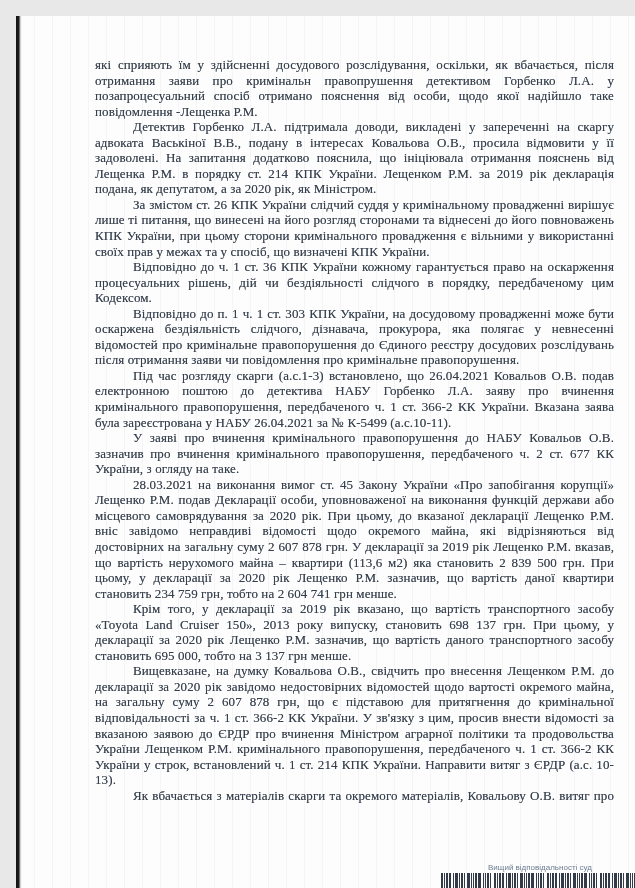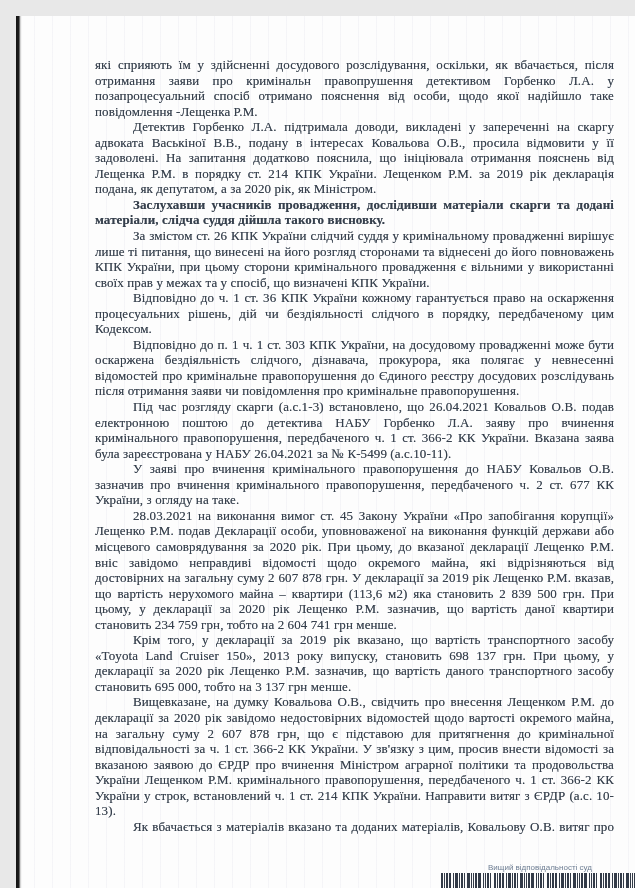--- a/index.html
+++ b/index.html
@@ -68,30 +68,29 @@
 <body>
 
 <div class="page">
   <div class="scan-edge-left"></div>
   <div class="fold-hook"></div>
   <div class="fold-line"></div>
 
   <div class="textblock">
       <p>які сприяють їм у здійсненні досудового розслідування, оскільки, як вбачається, після отримання заяви про кримінальн правопрушення детективом Горбенко Л.А. у позапроцесуальний спосіб отримано пояснення від особи, щодо якої надійшло таке повідомлення -Лещенка Р.М.</p>
       <p class="indent">Детектив Горбенко Л.А. підтримала доводи, викладені у запереченні на скаргу адвоката Васькіної В.В., подану в інтересах Ковальова О.В., просила відмовити у її задоволені. На запитання додатково пояснила, що ініціювала отримання пояснень від Лещенка Р.М. в порядку ст. 214 КПК України. Лещенком Р.М. за 2019 рік декларація подана, як депутатом, а за 2020 рік, як Міністром.</p>
-      <p class="indent bold">Заслухавши учасників провадження, дослідивши матеріали скарги та додані матеріали, слідча суддя дійшла такого висновку.</p>
       <p class="indent">За змістом ст. 26 КПК України слідчий суддя у кримінальному провадженні вирішує лише ті питання, що винесені на його розгляд сторонами та віднесені до його повноважень КПК України, при цьому сторони кримінального провадження є вільними у використанні своїх прав у межах та у спосіб, що визначені КПК України.</p>
       <p class="indent">Відповідно до ч. 1 ст. 36 КПК України кожному гарантується право на оскарження процесуальних рішень, дій чи бездіяльності слідчого в порядку, передбаченому цим Кодексом.</p>
       <p class="indent">Відповідно до п. 1 ч. 1 ст. 303 КПК України, на досудовому провадженні може бути оскаржена бездіяльність слідчого, дізнавача, прокурора, яка полягає у невнесенні відомостей про кримінальне правопорушення до Єдиного реєстру досудових розслідувань після отримання заяви чи повідомлення про кримінальне правопорушення.</p>
       <p class="indent">Під час розгляду скарги (а.с.1-3) встановлено, що 26.04.2021 Ковальов О.В. подав електронною поштою до детектива НАБУ Горбенко Л.А. заяву про вчинення кримінального правопорушення, передбаченого ч. 1 ст. 366-2 КК України. Вказана заява була зареєстрована у НАБУ 26.04.2021 за № К-5499 (а.с.10-11).</p>
       <p class="indent">У заяві про вчинення кримінального правопорушення до НАБУ Ковальов О.В. зазначив про вчинення кримінального правопорушення, передбаченого ч. 2 ст. 677 КК України, з огляду на таке.</p>
       <p class="indent">28.03.2021 на виконання вимог ст. 45 Закону України «Про запобігання корупції» Лещенко Р.М. подав Декларації особи, уповноваженої на виконання функцій держави або місцевого самоврядування за 2020 рік. При цьому, до вказаної декларації Лещенко Р.М. вніс завідомо неправдиві відомості щодо окремого майна, які відрізняються від достовірних на загальну суму 2 607 878 грн. У декларації за 2019 рік Лещенко Р.М. вказав, що вартість нерухомого майна – квартири (113,6 м2) яка становить 2 839 500 грн. При цьому, у декларації за 2020 рік Лещенко Р.М. зазначив, що вартість даної квартири становить 234 759 грн, тобто на 2 604 741 грн менше.</p>
       <p class="indent">Крім того, у декларації за 2019 рік вказано, що вартість транспортного засобу «Toyota Land Cruiser 150», 2013 року випуску, становить 698 137 грн. При цьому, у декларації за 2020 рік Лещенко Р.М. зазначив, що вартість даного транспортного засобу становить 695 000, тобто на 3 137 грн менше.</p>
       <p class="indent">Вищевказане, на думку Ковальова О.В., свідчить про внесення Лещенком Р.М. до декларації за 2020 рік завідомо недостовірних відомостей щодо вартості окремого майна, на загальну суму 2 607 878 грн, що є підставою для притягнення до кримінальної відповідальності за ч. 1 ст. 366-2 КК України. У зв'язку з цим, просив внести відомості за вказаною заявою до ЄРДР про вчинення Міністром аграрної політики та продовольства України Лещенком Р.М. кримінального правопорушення, передбаченого ч. 1 ст. 366-2 КК України у строк, встановлений ч. 1 ст. 214 КПК України. Направити витяг з ЄРДР (а.с. 10-13).</p>
-      <p class="indent fill">Як вбачається з матеріалів вказано та доданих матеріалів, Ковальову О.В. витяг про</p>
+      <p class="indent fill">Як вбачається з матеріалів скарги та окремого матеріалів, Ковальову О.В. витяг про</p>
     </div>
 
   <div class="barcode-block">
     <div class="bc-label">Вищий відповідальності суд</div>
     <div class="bc-bars">
         <span style="width: 2px;"></span>
         <span style="width: 1px; background: transparent;"></span>
         <span style="width: 1px;"></span>
         <span style="width: 1px; background: transparent;"></span>
         <span style="width: 2px;"></span>

